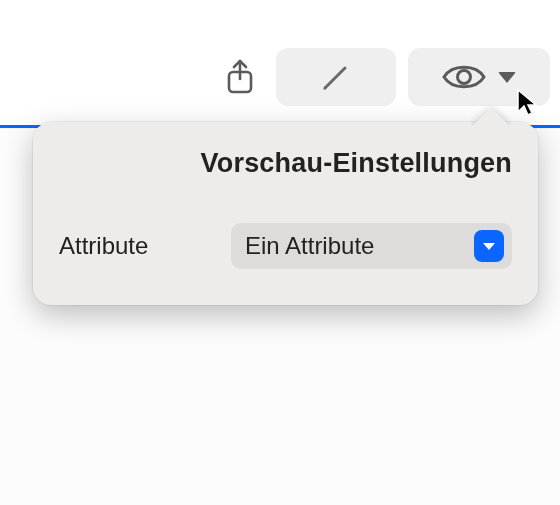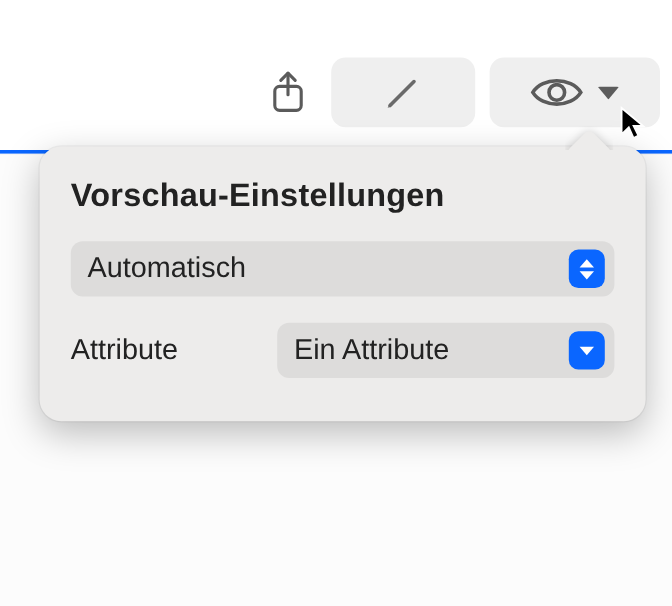--- a/index.html
+++ b/index.html
@@ -84,21 +84,21 @@
   .popover {
     width: 505px;
     background: #edeceb;
     border-radius: 18px;
     box-shadow: 0 10px 30px rgba(0,0,0,0.25), 0 0 0 1px rgba(0,0,0,0.05);
     padding: 22px 26px 32px 26px;
     box-sizing: border-box;
   }
   .popover h1 {
     margin: 4px 0 22px 0;
-    text-align: left;
+    text-align: right;
     font-size: 27px;
     font-weight: 700;
     letter-spacing: 0.2px;
   }
   .row {
     display: flex;
     align-items: center;
     margin-bottom: 22px;
   }
   .row:last-child { margin-bottom: 4px; }
@@ -192,27 +192,20 @@
 
 <div class="popover-wrap">
   <div class="arrow"></div>
   <div class="popover">
 
     <h1>Vorschau-Einstellungen</h1>
 
 
 
     <div class="row">
-      <div class="field">
-        <div class="field-text">Automatisch</div>
-        <div class="chip">
-          <div class="tri-up"></div>
-            <div class="tri-down"></div>
-        </div>
-      </div>
     </div>
 
     <div class="row">
       <div class="row-label">Attribute</div>
       <div class="field">
         <div class="field-text">Ein Attribute</div>
         <div class="chip single">
           <div class="tri-down" style="border-top-color:#fff"></div>
         </div>
       </div>

